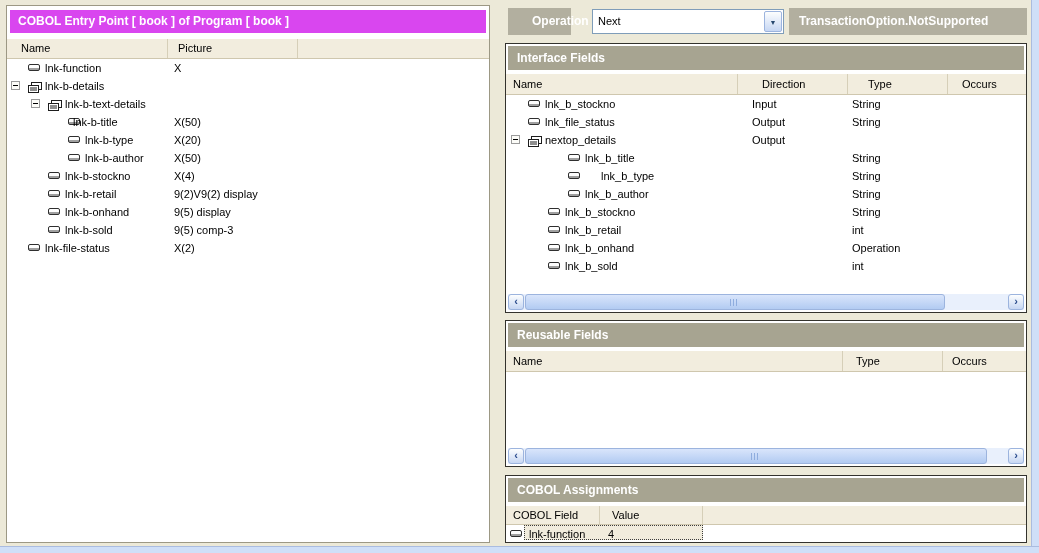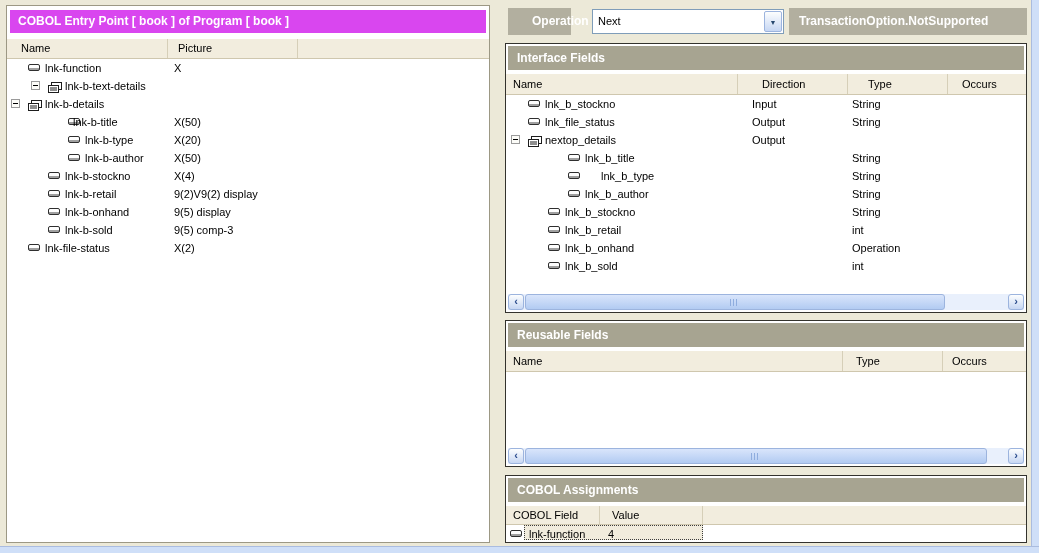--- a/index.html
+++ b/index.html
@@ -113,42 +113,42 @@
     <span class="c" style="left:161px;width:130px;padding-left:10px">Picture</span>
     <span class="c last" style="left:291px;right:0"></span>
   </div>
   <div class="tree" id="left-tree">
       <div class="trow">
         <span class="ic-leaf" style="left:21px"></span>
         <span class="tx" style="left:38px">lnk-function</span>
         <span class="tx" style="left:167px">X</span>
       </div>
       <div class="trow">
+        <span class="expbox" style="left:4px">
+          <i></i>
+        </span>
+        <span class="ic-grp" style="left:21px"><svg width="15" height="12">
+            <rect x="3.5" y="0.5" width="10" height="7" fill="#fff" stroke="#1d1d1d"></rect>
+            <rect x="0.5" y="3.5" width="10" height="7" fill="#fff" stroke="#1d1d1d"></rect>
+            <line x1="2" y1="6" x2="9" y2="6" stroke="#1d1d1d"></line>
+            <line x1="2" y1="8" x2="9" y2="8" stroke="#1d1d1d"></line>
+          </svg></span>
+        <span class="tx" style="left:38px">lnk-b-details</span>
+      </div>
+      <div class="trow">
         <span class="expbox" style="left:24px">
           <i></i>
         </span>
         <span class="ic-grp" style="left:41px"><svg width="15" height="12">
             <rect x="3.5" y="0.5" width="10" height="7" fill="#fff" stroke="#1d1d1d"></rect>
             <rect x="0.5" y="3.5" width="10" height="7" fill="#fff" stroke="#1d1d1d"></rect>
             <line x1="2" y1="6" x2="9" y2="6" stroke="#1d1d1d"></line>
             <line x1="2" y1="8" x2="9" y2="8" stroke="#1d1d1d"></line>
           </svg></span>
         <span class="tx" style="left:58px">lnk-b-text-details</span>
-      </div>
-      <div class="trow">
-        <span class="expbox" style="left:4px">
-          <i></i>
-        </span>
-        <span class="ic-grp" style="left:21px"><svg width="15" height="12">
-            <rect x="3.5" y="0.5" width="10" height="7" fill="#fff" stroke="#1d1d1d"></rect>
-            <rect x="0.5" y="3.5" width="10" height="7" fill="#fff" stroke="#1d1d1d"></rect>
-            <line x1="2" y1="6" x2="9" y2="6" stroke="#1d1d1d"></line>
-            <line x1="2" y1="8" x2="9" y2="8" stroke="#1d1d1d"></line>
-          </svg></span>
-        <span class="tx" style="left:38px">lnk-b-details</span>
       </div>
       <div class="trow">
         <span class="ic-leaf" style="left:61px"></span>
         <span class="tx" style="left:66px">lnk-b-title</span>
         <span class="tx" style="left:167px">X(50)</span>
       </div>
       <div class="trow">
         <span class="ic-leaf" style="left:61px"></span>
         <span class="tx" style="left:78px">lnk-b-type</span>
         <span class="tx" style="left:167px">X(20)</span>

